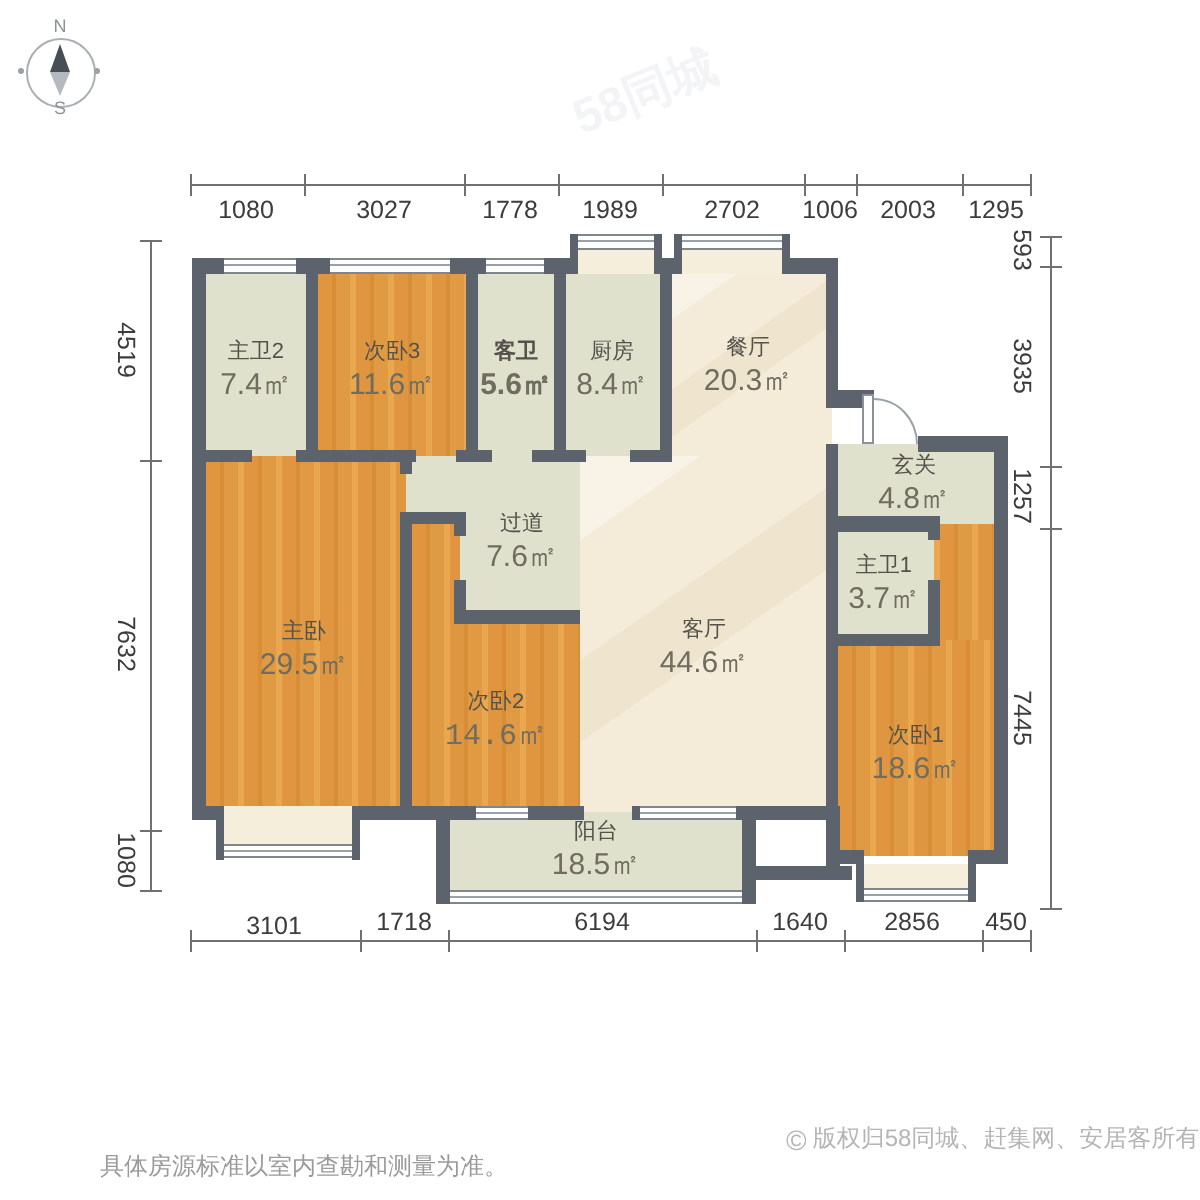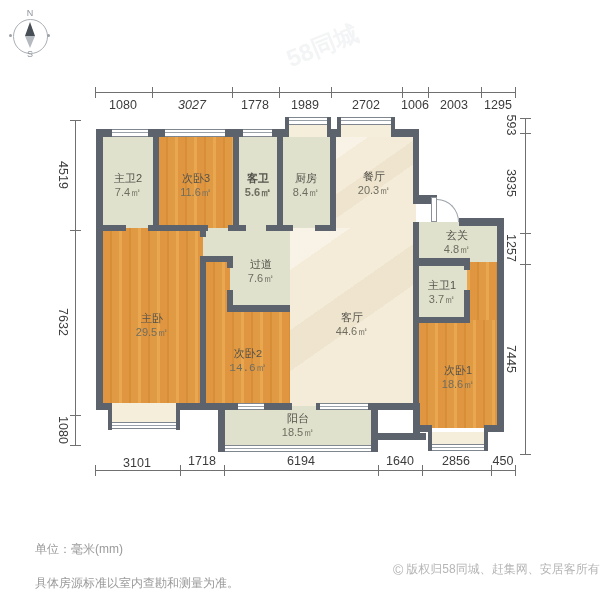--- a/index.html
+++ b/index.html
@@ -9,21 +9,21 @@
   .fill{position:absolute;z-index:1;}
   .tile{background:#dfe1cd;}
   .cream{background:#f4ecd9;background-image:linear-gradient(145deg,rgba(255,255,255,.35) 0 18%,rgba(0,0,0,0) 18% 40%,rgba(214,196,160,.18) 40% 55%,rgba(0,0,0,0) 55%);}
   .bay{background:#f5eedb;}
   .wood{background:#e19a43;background-image:repeating-linear-gradient(90deg,#e9a850 0 3px,#e09640 3px 10px,#d78e37 10px 12px,#e09a44 12px 19px);}
   .wall{position:absolute;background:#5c636c;z-index:3;}
   .win{position:absolute;background:#fff;border-top:1px solid #7f868e;border-bottom:1px solid #7f868e;box-sizing:border-box;z-index:4;}
   .win::after{content:"";position:absolute;left:0;right:0;top:50%;margin-top:-1px;height:1px;background:#99a0a7;}
   .rlabel{position:absolute;z-index:5;transform:translate(-50%,-50%);text-align:center;white-space:nowrap;
           color:#54524a;font-size:11px;line-height:1.25;}
-  .rlabel .area{display:block;font-size:11px;color:#6f6d60;}
+  .rlabel .area{display:block;font-size:15px;color:#6f6d60;}
   .dimlabel{position:absolute;z-index:5;transform:translate(-50%,-50%);color:#3c3c3c;font-size:12.5px;white-space:nowrap;}
   .dimlabel.vert{transform:translate(-50%,-50%) rotate(90deg);}
   .dimline{position:absolute;background:#707070;z-index:2;}
   .doorleaf{position:absolute;background:#fff;border:1px solid #8a9199;box-sizing:border-box;z-index:4;}
   .doorarc{position:absolute;border-top:1px solid #9aa1a8;border-right:1px solid #9aa1a8;
            border-top-right-radius:100%;box-sizing:border-box;z-index:4;}
   .compass-circle{position:absolute;left:13px;top:19px;width:33px;height:33px;border:1px solid #a9afb5;border-radius:50%;}
   .compass-n{position:absolute;left:30px;top:13px;transform:translate(-50%,-50%);font-size:9px;color:#8d939a;z-index:2;}
   .compass-s{position:absolute;left:30px;top:54px;transform:translate(-50%,-50%);font-size:9px;color:#8d939a;z-index:2;}
   .needle-top{position:absolute;left:25px;top:22px;width:0;height:0;border-left:5px solid transparent;border-right:5px solid transparent;border-bottom:14px solid #474e55;}
@@ -52,22 +52,21 @@
   <div class="watermark">58同城</div>
 
   <div class="dimline" style="left:95px;top:92px;width:420px;height:1px;"></div>
   <div class="dimline" style="left:95px;top:470px;width:420px;height:1px;"></div>
   <div class="dimline" style="left:75px;top:120px;width:1px;height:325px;"></div>
   <div class="dimline" style="left:525px;top:118px;width:1px;height:336px;"></div>
 
   <div class="doorleaf" style="left:431px;top:197px;width:6px;height:25px;"></div>
   <div class="doorarc" style="left:437px;top:199px;width:22px;height:23px;"></div>
 
-  <div class="footer-line" style="left:35px;top:541px;">单位：毫米(mm)</div>
-  <div class="footer-line" style="left:35px;top:575px;">具体房源标准以室内查勘和测量为准。</div>
+  <div class="footer-line" style="left:50px;top:575px;">具体房源标准以室内查勘和测量为准。</div>
   <div class="copyright">
     <span class="cmark">©</span>
     <span>版权归58同城、赶集网、安居客所有</span>
   </div>
 
 <div class="fill tile" style="left: 100px; top: 133px; width: 56px; height: 98px;"></div>
     <div class="fill wood" style="left: 156px; top: 133px; width: 80px; height: 98px;"></div>
     <div class="fill tile" style="left: 236px; top: 133px; width: 44px; height: 98px;"></div>
     <div class="fill tile" style="left: 280px; top: 133px; width: 53px; height: 98px;"></div>
     <div class="fill cream" style="left: 333px; top: 133px; width: 83px; height: 101px;"></div>
@@ -178,21 +177,21 @@
     <div class="rlabel" style="left: 374px; top: 184px; text-align: center;"><span>餐厅</span><span class="area">20.3㎡</span></div>
     <div class="rlabel" style="left: 457px; top: 243px;"><span>玄关</span><span class="area">4.8㎡</span></div>
     <div class="rlabel" style="left: 261px; top: 272px;"><span>过道</span><span class="area">7.6㎡</span></div>
     <div class="rlabel" style="left: 152px; top: 326px;"><span>主卧</span><span class="area">29.5㎡</span></div>
     <div class="rlabel" style="left: 248px; top: 362px; font-family: Liberation Mono, monospace;"><span>次卧2</span><span class="area">14.6㎡</span></div>
     <div class="rlabel" style="left: 352px; top: 325px;"><span>客厅</span><span class="area">44.6㎡</span></div>
     <div class="rlabel" style="left: 442px; top: 293px;"><span>主卫1</span><span class="area">3.7㎡</span></div>
     <div class="rlabel" style="left: 458px; top: 378px;"><span>次卧1</span><span class="area">18.6㎡</span></div>
     <div class="rlabel" style="left: 298px; top: 426px;"><span>阳台</span><span class="area">18.5㎡</span></div>
     <div class="dimlabel" style="left: 123px; top: 105px;">1080</div>
-    <div class="dimlabel" style="left: 192px; top: 105px; font-style: italic;">3027</div>
+    <div class="dimlabel" style="left: 192px; top: 105px;">3027</div>
     <div class="dimlabel" style="left: 255px; top: 105px;">1778</div>
     <div class="dimlabel" style="left: 305px; top: 105px;">1989</div>
     <div class="dimlabel" style="left: 366px; top: 105px;">2702</div>
     <div class="dimlabel" style="left: 415px; top: 105px;">1006</div>
     <div class="dimlabel" style="left: 454px; top: 105px;">2003</div>
     <div class="dimlabel" style="left: 498px; top: 105px;">1295</div>
     <div class="dimlabel" style="left: 137px; top: 463px;">3101</div>
     <div class="dimlabel" style="left: 202px; top: 461px;">1718</div>
     <div class="dimlabel" style="left: 301px; top: 461px;">6194</div>
     <div class="dimlabel" style="left: 400px; top: 461px;">1640</div>

